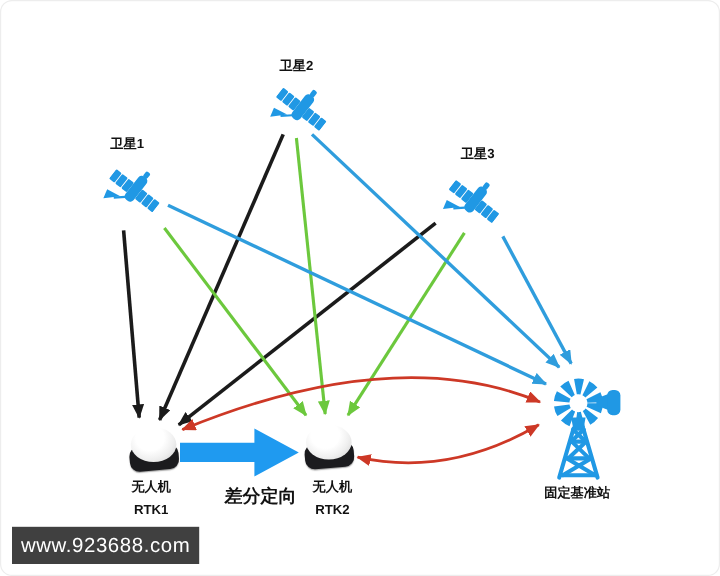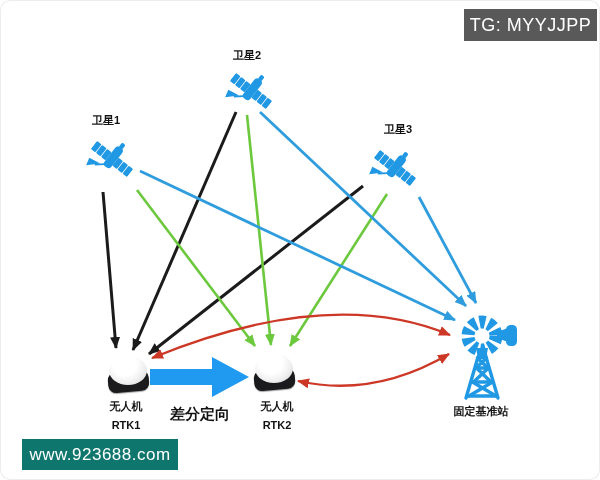--- a/index.html
+++ b/index.html
@@ -155,25 +155,24 @@
 
   <div class="node-label" style="left: 106px; top: 111px; color: rgb(18, 18, 18);">卫星1</div>
   <div class="node-label" style="left: 247px; top: 46px; color: rgb(18, 18, 18);">卫星2</div>
   <div class="node-label" style="left: 398px; top: 120px; color: rgb(18, 18, 18); text-align: right;">卫星3</div>
 
   <div class="node-label" style="left: 126px; top: 397px; color: rgb(18, 18, 18);">
     <div>无人机</div>
     <div>RTK1</div>
   </div>
 
-  <div class="node-label" style="left: 200px; top: 404px; font-size: 15px; color: rgb(18, 18, 18);">差分定向</div>
+  <div class="node-label" style="left: 217px; top: 404px; font-size: 15px; color: rgb(18, 18, 18);">差分定向</div>
 
   <div class="node-label" style="left: 277px; top: 397px; color: rgb(18, 18, 18);">
     <div>无人机</div>
     <div>RTK2</div>
   </div>
 
   <div class="node-label" style="left: 481px; top: 402px; color: rgb(18, 18, 18);">固定基准站</div>
 
-  <div class="wm wm-tr" style="background: rgb(89, 89, 89); color: rgb(255, 255, 255);">TG: MYYJJPP</div>
-  <div class="wm wm-bl" style="background: #0f766e; color: rgb(255, 255, 255); margin-left: 12px;">www.923688.com</div>
+  <div class="wm wm-bl" style="background: #404040; color: rgb(255, 255, 255);">www.923688.com</div>
 
 </div>
 
 </body></html>

